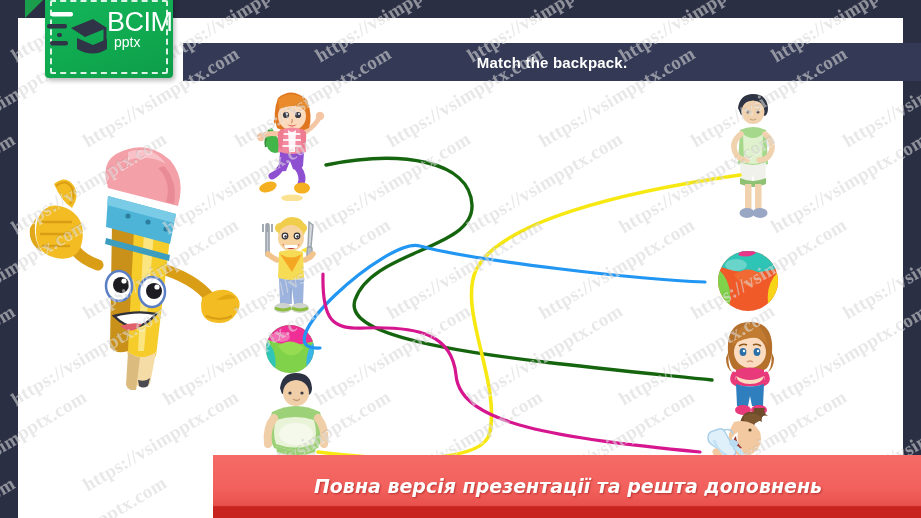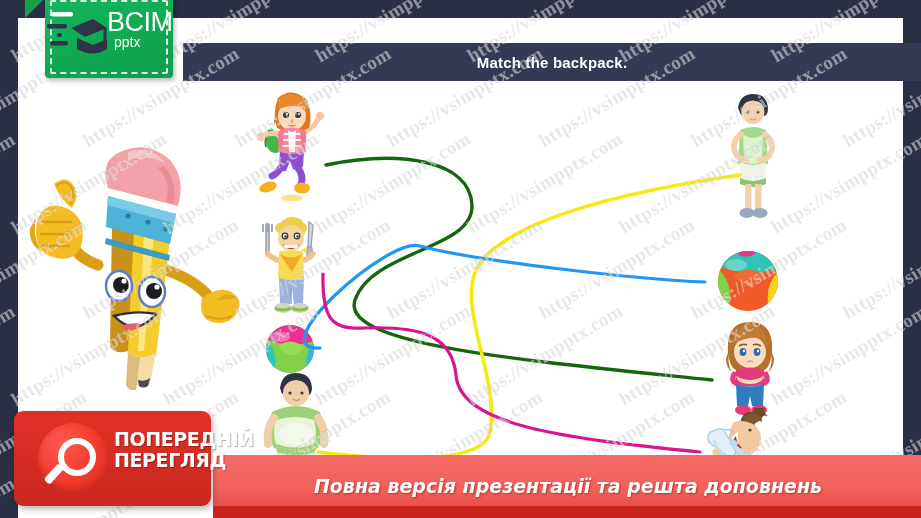--- a/index.html
+++ b/index.html
@@ -504,30 +504,20 @@
           </g>
         </svg>
       </div>
       <div class="txt">
         <span class="b1">BCIM</span>
         <span class="b2">pptx</span>
       </div>
     </div>
   </div>
 
-  <div class="badge">
-    <div class="glass">
-      <div class="lens"></div>
-      <div class="handle"></div>
-    </div>
-    <div class="btxt">
-      <span>ПОПЕРЕДНІЙ</span>
-      <span>ПЕРЕГЛЯД</span>
-    </div>
-  </div>
 
   <div class="banner">
     <div class="bl">Повна версія презентації та решта доповнень</div>
   </div>
 
   <div class="watermarks">
       <div class="wm" style="left: -152px; top: 0px; transform: rotate(-31deg);">https://vsimpptx.com</div>
       <div class="wm" style="left: 0px; top: 0px; transform: rotate(-31deg);">https://vsimpptx.com</div>
       <div class="wm" style="left: 152px; top: 0px; transform: rotate(-31deg);">https://vsimpptx.com</div>
       <div class="wm" style="left: 304px; top: 0px; transform: rotate(-31deg);">https://vsimpptx.com</div>

